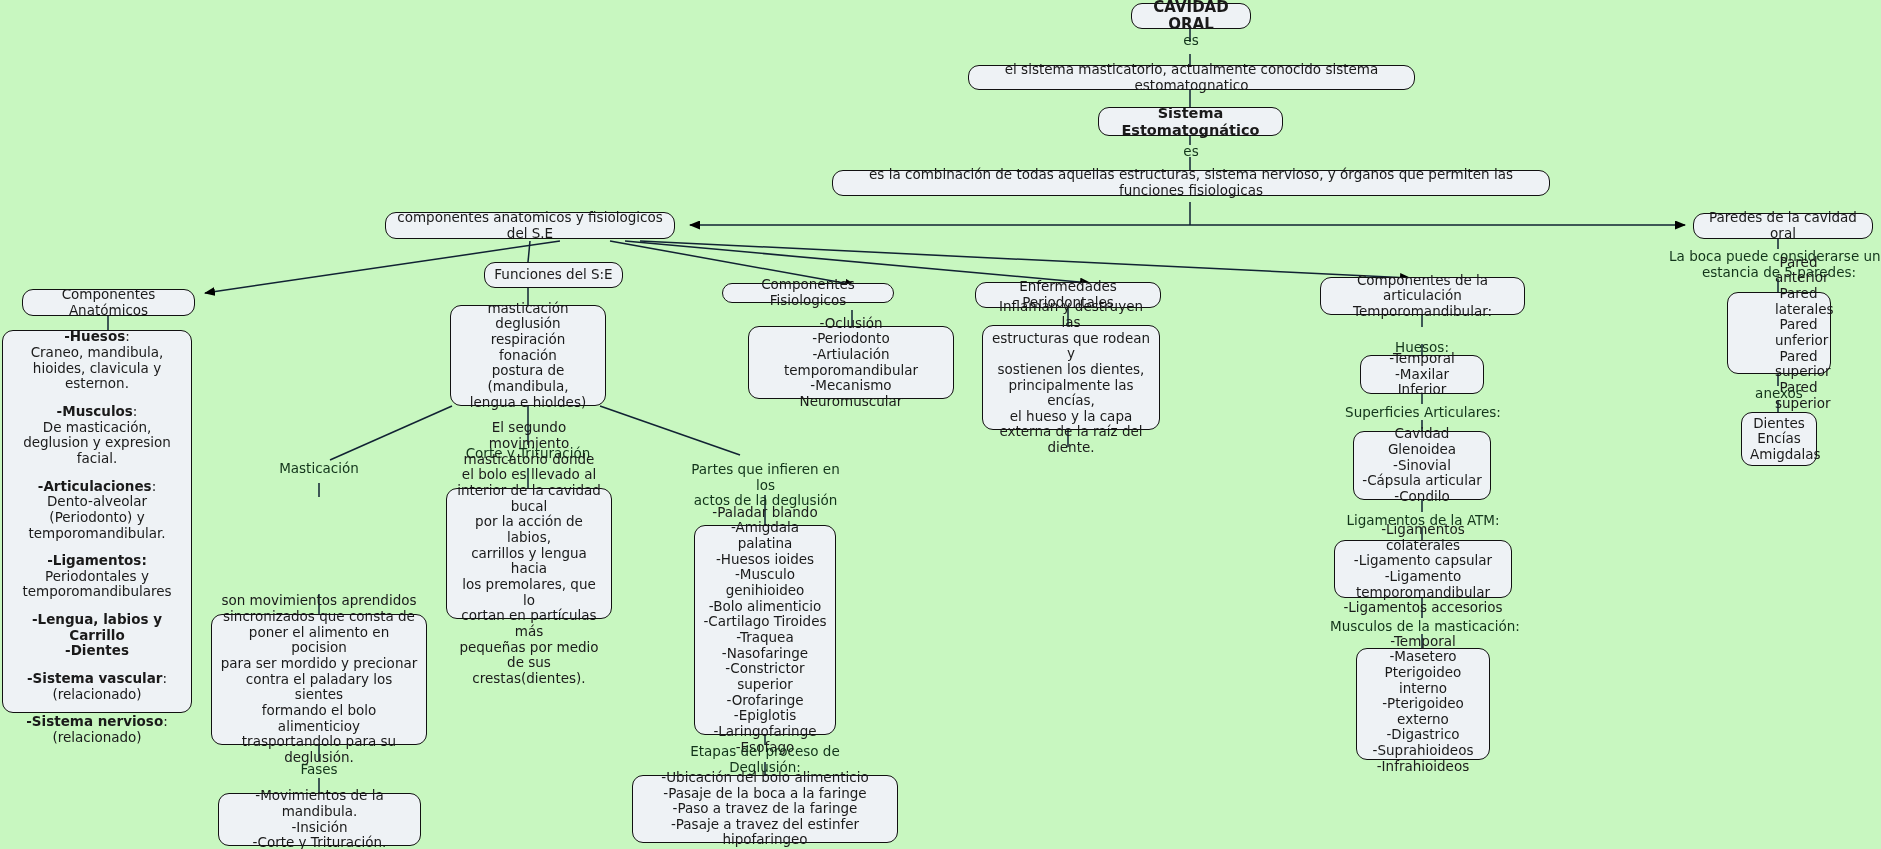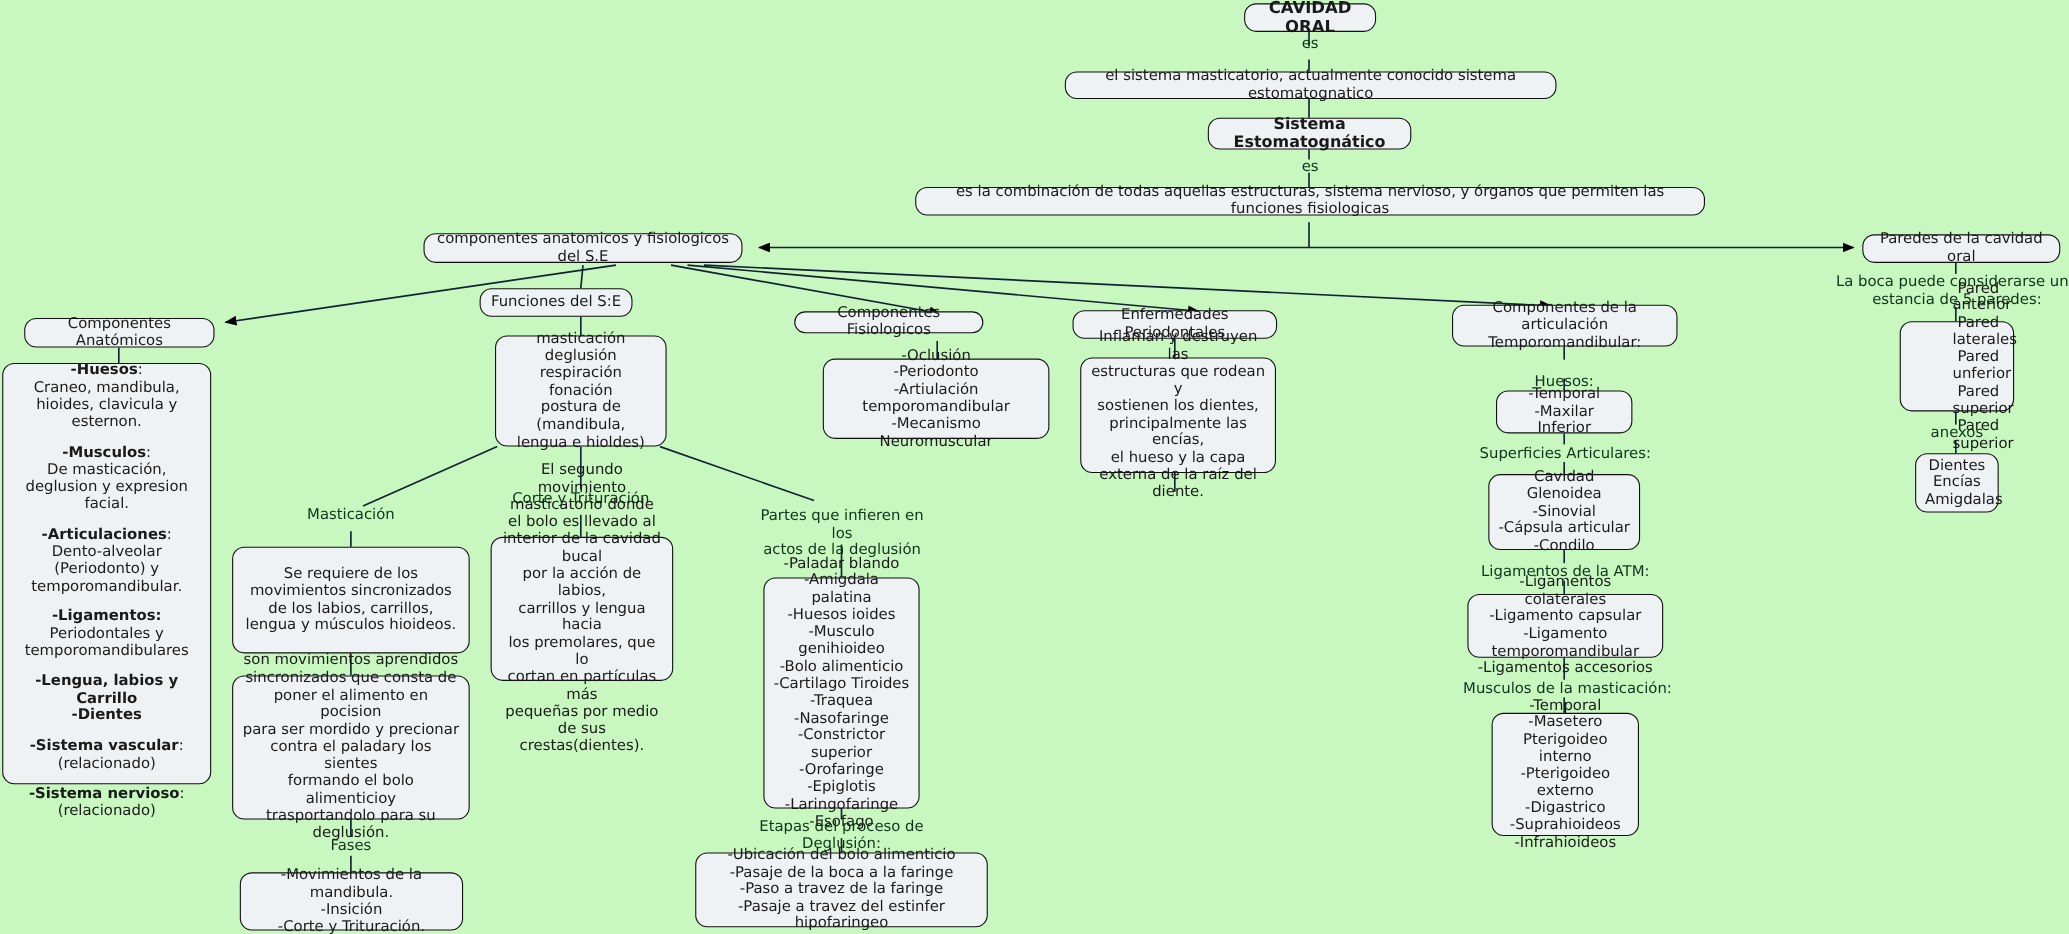--- a/index.html
+++ b/index.html
@@ -177,41 +177,35 @@
 -Dientes</div>
       <div style="height:12px"></div>
       <div><span class="b">-Sistema vascular</span><span style="white-space:pre-line">:
 (relacionado)</span></div>
       <div style="height:12px"></div>
       <div><span class="b">-Sistema nervioso</span><span style="white-space:pre-line">:
 (relacionado)</span></div>
     </div>
   </div>
 
-  <div class="node fs13" style="left:436px;top:262px;width:139px;height:26px;">
+  <div class="node fs13" style="left:484px;top:262px;width:139px;height:26px;">
     <span class="txt">Funciones del S:E</span>
   </div>
 
   <div class="node fs13" style="left:450px;top:305px;width:156px;height:101px;">
     <span class="txt">masticación
 deglusión
 respiración
 fonación
 postura de (mandibula,
 lengua e hioldes)</span>
   </div>
 
   <div class="lbl fs13" style="left:259px;top:461px;width:120px;">Masticación</div>
 
-  <div class="node fs13" style="left:211px;top:497px;width:216px;height:97px;">
-    <span class="txt">Se requiere de los
-movimientos sincronizados
-de los labios, carrillos,
-lengua y músculos hioideos.</span>
-  </div>
 
   <div class="node fs13" style="left:211px;top:614px;width:216px;height:131px;">
     <span class="txt">son movimientos aprendidos
 sincronizados que consta de
 poner el alimento en pocision
 para ser mordido y precionar
 contra el paladary los sientes
 formando el bolo alimenticioy
 trasportandolo para su deglusión.</span>
   </div>

